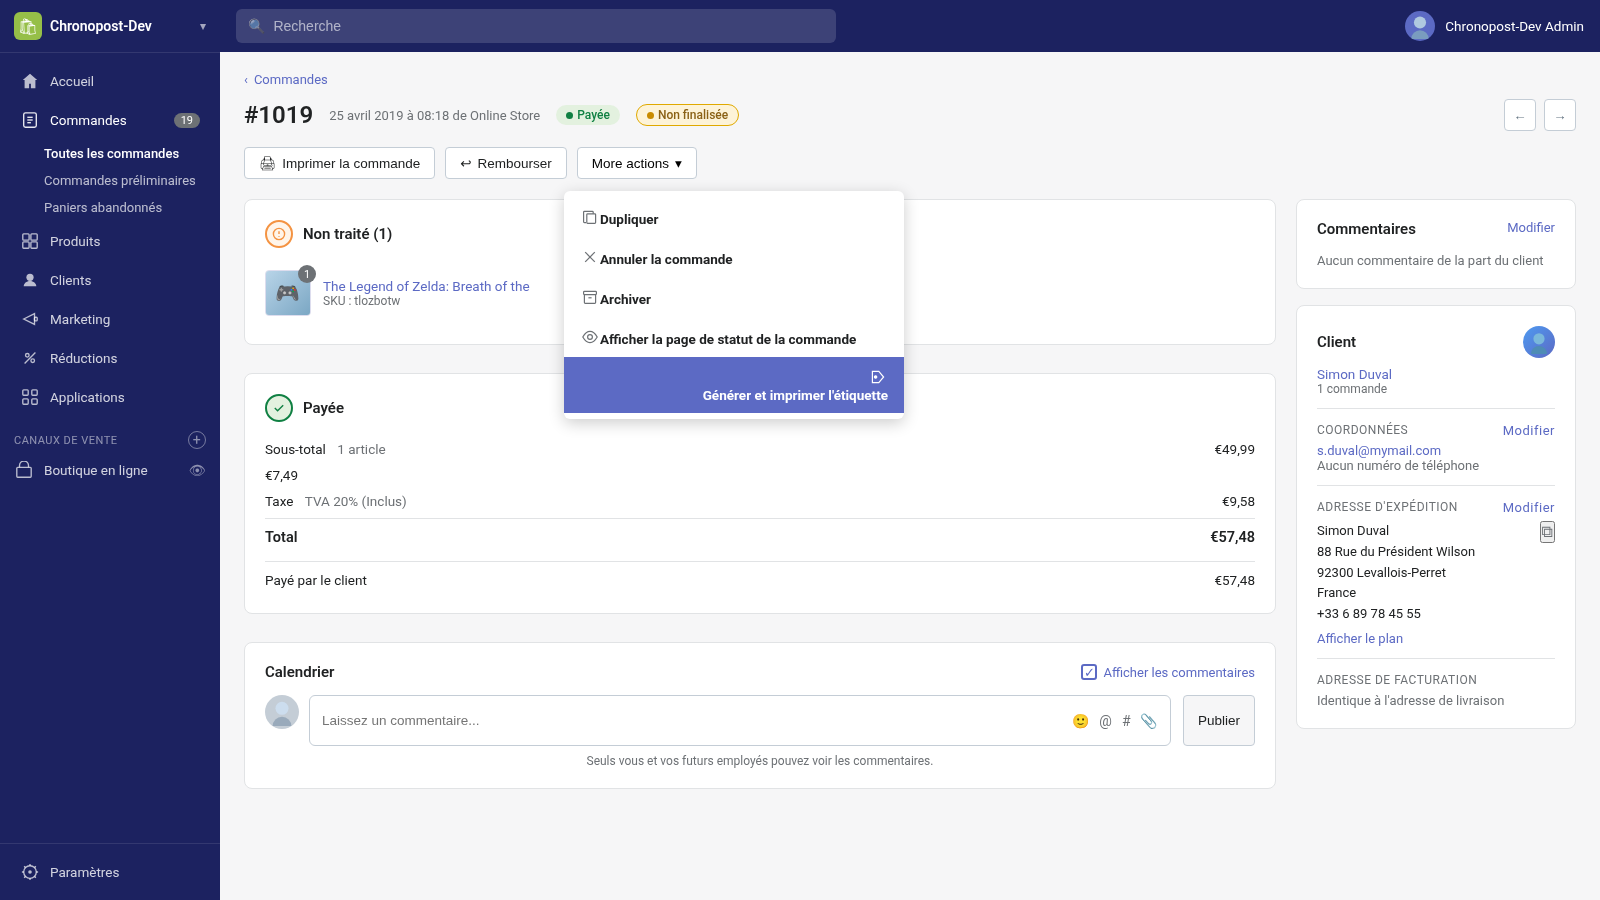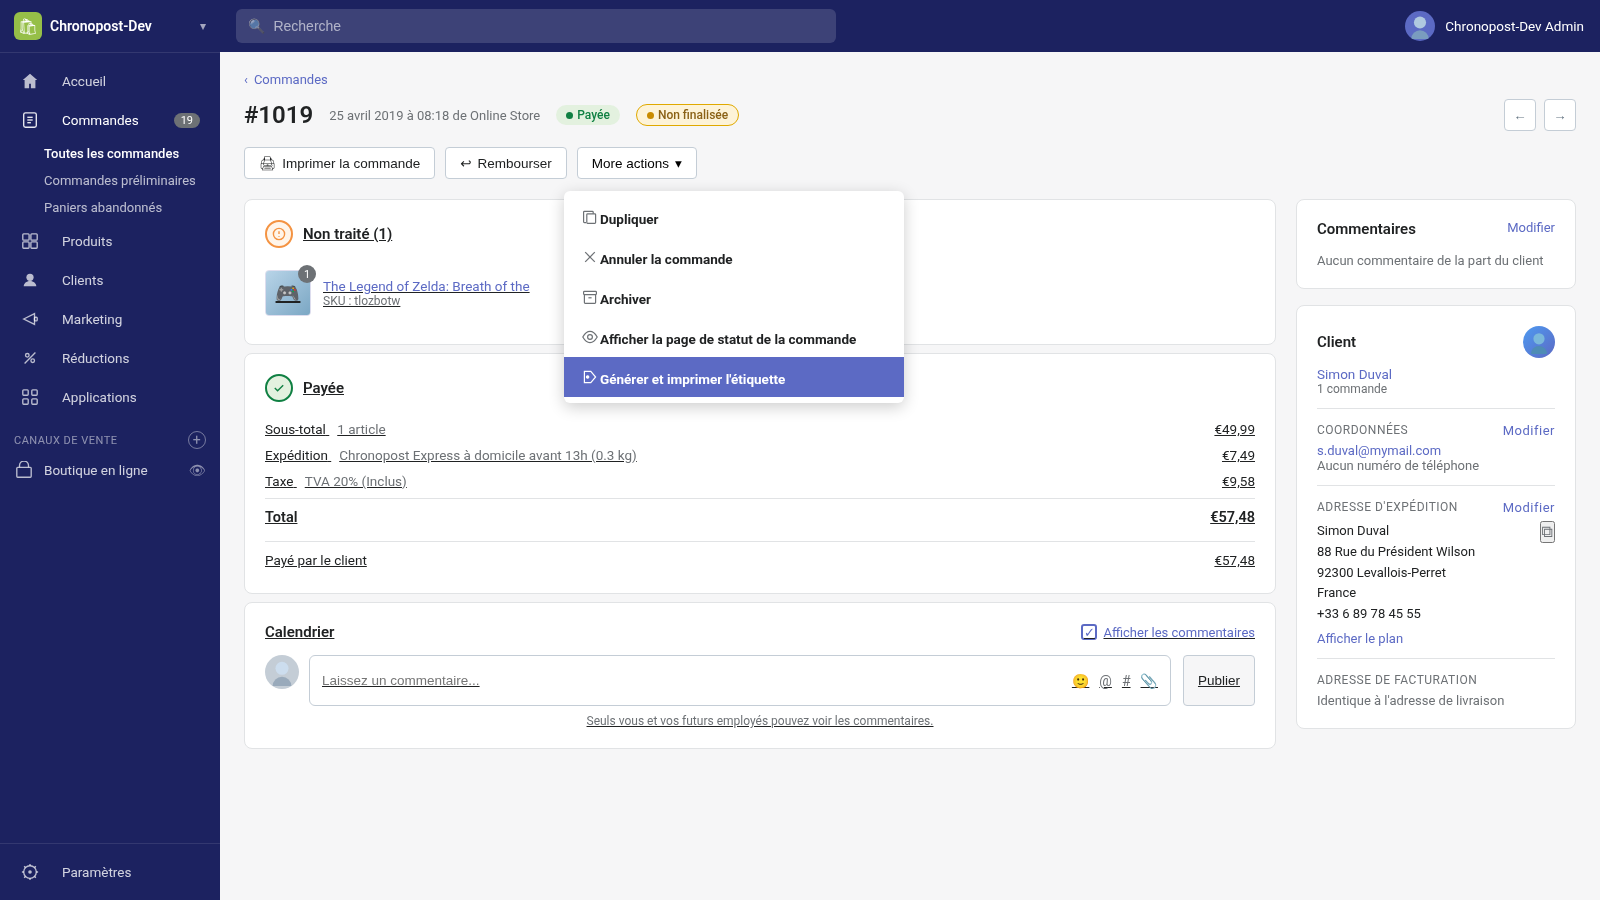--- a/index.html
+++ b/index.html
@@ -5,21 +5,21 @@
     * { box-sizing: border-box; margin: 0; padding: 0; }
     body { font-family: -apple-system, BlinkMacSystemFont, 'Segoe UI', Roboto, sans-serif; font-size: 14px; background: #f6f6f7; color: #202223; display: flex; height: 100vh; overflow: hidden; }
 
     
     .sidebar { width: 220px; background: #1c2260; color: #fff; display: flex; flex-direction: column; flex-shrink: 0; height: 100vh; overflow-y: auto; }
     .sidebar-header { display: flex; align-items: center; padding: 12px 14px; gap: 8px; border-bottom: 1px solid rgba(255,255,255,0.1); }
     .sidebar-logo { width: 28px; height: 28px; background: #96bf48; border-radius: 6px; display: flex; align-items: center; justify-content: center; color: white; font-size: 16px; }
     .sidebar-brand { font-size: 14px; font-weight: 600; color: #fff; flex: 1; }
     .sidebar-chevron { color: rgba(255,255,255,0.6); font-size: 12px; }
     .sidebar-nav { padding: 8px 0; flex: 1; }
-    .sidebar-item { display: flex; align-items: center; padding: 9px 14px; gap: 22px; cursor: pointer; color: rgba(255,255,255,0.8); font-size: 13.5px; border-radius: 6px; margin: 1px 6px; position: relative; }
+    .sidebar-item { display: flex; align-items: center; padding: 9px 14px; gap: 10px; cursor: pointer; color: rgba(255,255,255,0.8); font-size: 13.5px; border-radius: 6px; margin: 1px 6px; position: relative; }
     .sidebar-item.active-parent { color: #fff; }
     .sidebar-item-icon { width: 20px; height: 20px; display: flex; align-items: center; justify-content: center; flex-shrink: 0; }
     .sidebar-badge { background: #6d7175; color: white; border-radius: 10px; padding: 1px 7px; font-size: 11px; margin-left: auto; }
     .sidebar-subnav { padding-left: 44px; }
     .sidebar-subitem { padding: 6px 14px 6px 0; cursor: pointer; font-size: 13px; color: rgba(255,255,255,0.7); border-radius: 4px; }
     .sidebar-subitem.active { color: #fff; font-weight: 500; }
     .sidebar-section-label { font-size: 11px; color: rgba(255,255,255,0.5); padding: 14px 14px 4px; text-transform: uppercase; letter-spacing: 0.5px; display: flex; align-items: center; justify-content: space-between; }
     .sidebar-section-add { width: 18px; height: 18px; border-radius: 50%; border: 1px solid rgba(255,255,255,0.4); display: flex; align-items: center; justify-content: center; cursor: pointer; font-size: 14px; line-height: 1; }
     .sidebar-channel-item { display: flex; align-items: center; padding: 7px 14px; gap: 10px; cursor: pointer; color: rgba(255,255,255,0.8); font-size: 13.5px; }
     .sidebar-channel-actions { margin-left: auto; display: flex; gap: 6px; color: rgba(255,255,255,0.5); }
@@ -54,26 +54,26 @@
     .nav-arrow-btn { width: 32px; height: 32px; border: 1px solid #c4cdd6; border-radius: 4px; background: white; display: flex; align-items: center; justify-content: center; cursor: pointer; color: #637381; }
 
     
     .action-bar { display: flex; align-items: center; gap: 10px; margin-bottom: 20px; position: relative; }
     .action-btn { display: flex; align-items: center; gap: 6px; padding: 7px 14px; border: 1px solid #c4cdd6; border-radius: 4px; background: white; cursor: pointer; font-size: 13.5px; color: #202223; }
     .more-actions-btn { display: flex; align-items: center; gap: 6px; padding: 7px 14px; border: 1px solid #c4cdd6; border-radius: 4px; background: white; cursor: pointer; font-size: 13.5px; }
 
     
     .dropdown-menu { position: absolute; top: 44px; left: 320px; background: white; border-radius: 6px; box-shadow: 0 4px 16px rgba(0,0,0,0.2); z-index: 100; width: 340px; padding: 6px 0; }
     .dropdown-item { display: flex; align-items: flex-end; padding: 10px 16px; cursor: pointer; font-size: 13.5px; color: #202223; font-weight: bold; }
-    .dropdown-item.highlighted { background: #5c6ac4; color: white; }
+    .dropdown-item.highlighted { background: #5c6ac4; color: white; flex-direction: column; }
     .dropdown-item-icon { width: 20px; height: 20px; display: flex; align-items: center; justify-content: center; flex-shrink: 0; }
 
     
     .two-col { display: flex; gap: 20px; }
-    .col-main { flex: 1; display: flex; flex-direction: column; gap: 8px; text-decoration: underline; }
+    .col-main { flex: 1; display: flex; flex-direction: column; gap: 28px; }
     .col-side { width: 280px; display: flex; flex-direction: column; gap: 16px; }
 
     
     .card { background: white; border-radius: 8px; border: 1px solid #e1e3e5; padding: 20px; }
     .card-header { display: flex; align-items: flex-start; justify-content: space-between; margin-bottom: 14px; }
     .card-title { font-size: 15px; font-weight: 600; }
     .card-edit-link { color: #5c6ac4; font-size: 13px; cursor: pointer; }
 
     
     .section-header { display: flex; align-items: center; gap: 10px; margin-bottom: 14px; }
@@ -396,24 +396,20 @@
           </div>
 
           <div class="payment-row">
             <span>
               <span>Sous-total</span>
               <span style="color:#6d7175;margin-left:8px;">1 article</span>
             </span>
             <span>€49,99</span>
           </div>
           <div class="payment-row">
-            <span>
-              <span>Expédition</span>
-              <span style="color:#6d7175;margin-left:8px;">Chronopost Express à domicile avant 13h (0.3 kg)</span>
-            </span>
             <span>€7,49</span>
           </div>
           <div class="payment-row">
             <span>
               <span>Taxe</span>
               <span style="color:#6d7175;margin-left:8px;">TVA 20% (Inclus)</span>
             </span>
             <span>€9,58</span>
           </div>
           <div class="payment-row total">

